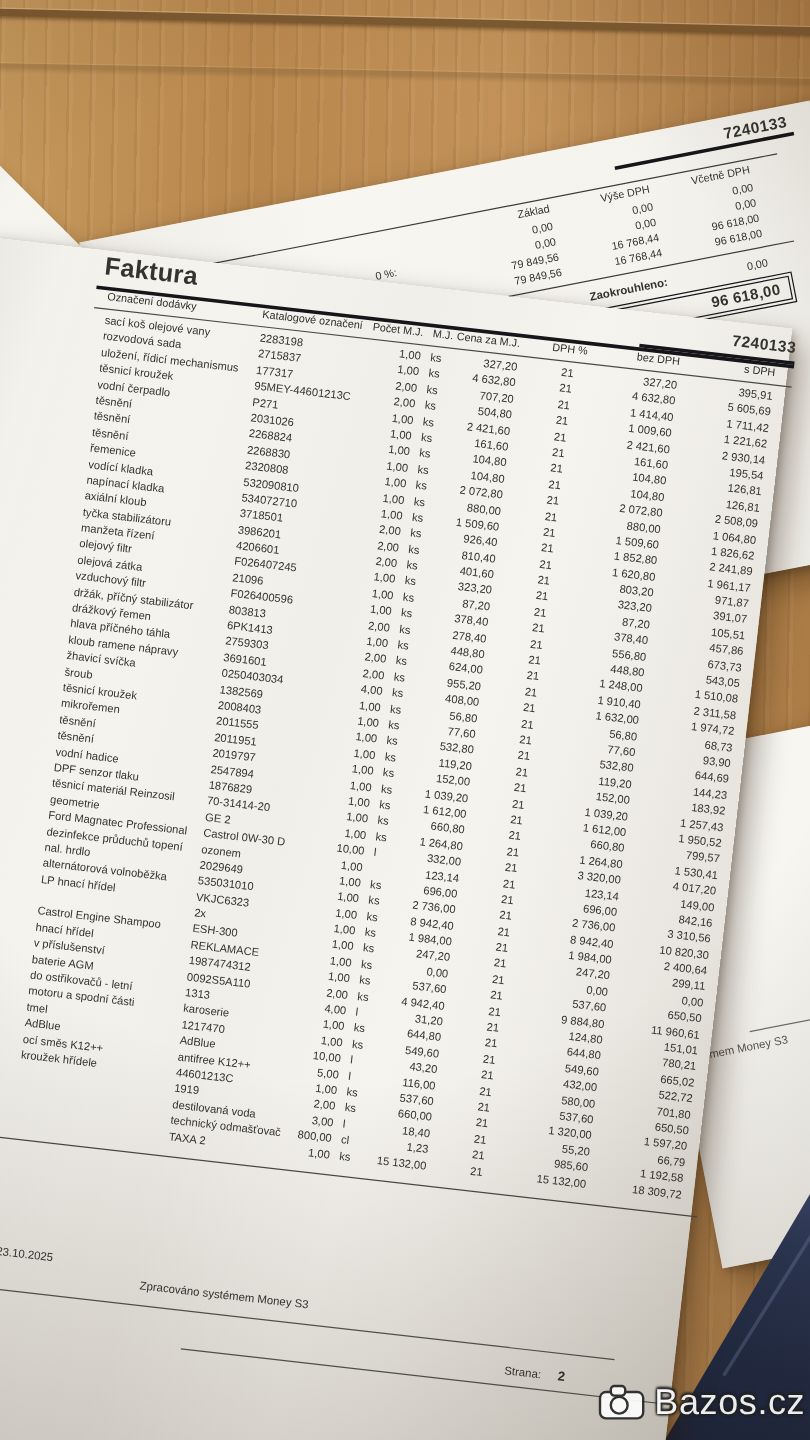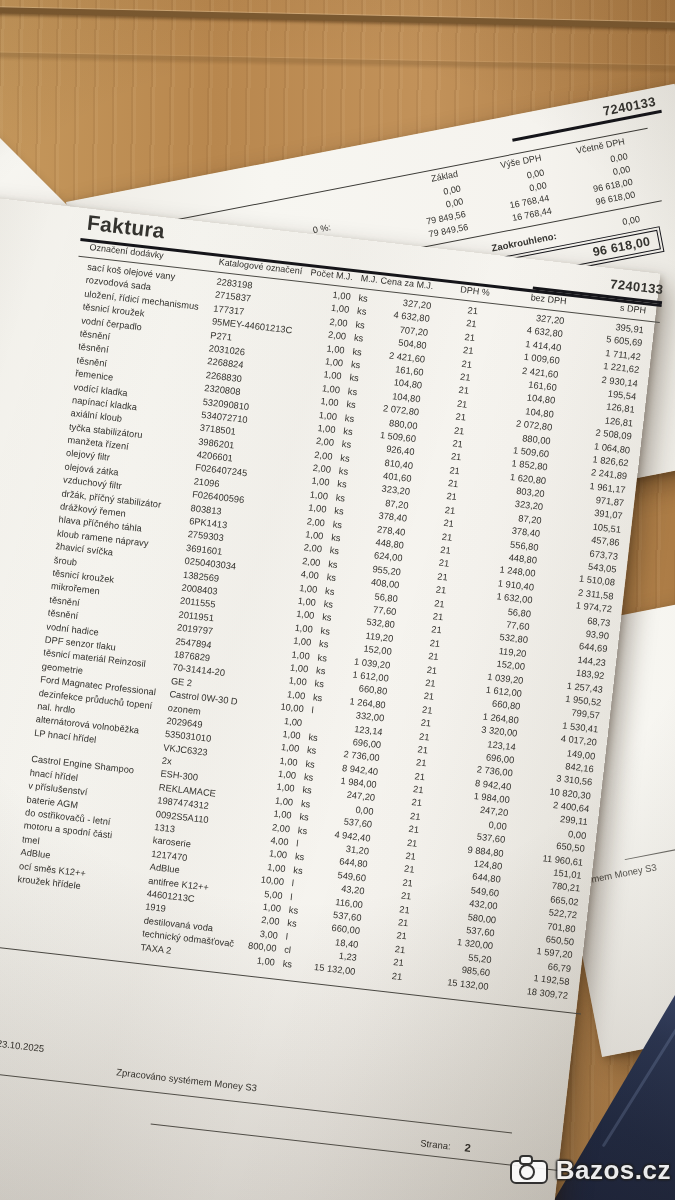--- a/index.html
+++ b/index.html
@@ -82,21 +82,21 @@
   .f-date{position:absolute;left:168px;top:834px;font-size:9.5px;}
   .f-processed{position:absolute;left:290px;top:849px;font-size:9.5px;}
   .f-footer-rule{position:absolute;left:165px;top:870px;width:525px;height:1px;background:#55544f;}
   .f-page{position:absolute;left:600px;top:884px;font-size:9.5px;}
   .f-page b{font-size:11px;margin-left:14px;}
   .f-page-rule{position:absolute;left:330px;top:902px;width:415px;height:1px;background:#55544f;}
   
   .vignette{position:absolute;inset:0;z-index:9;pointer-events:none;
     background:radial-gradient(circle at 45% 40%, transparent 52%, rgba(40,24,8,.20) 100%);}
   .watermark{position:absolute;right:4px;bottom:14px;z-index:10;display:flex;align-items:center;gap:6px;opacity:.92;}
-  .watermark span{font-size:26px;font-weight:bold;color:#fdfdfd;letter-spacing:.5px;
+  .watermark span{font-size:30px;font-weight:normal;color:#fdfdfd;letter-spacing:.5px;
     text-shadow:0 0 2px #222,1px 1px 2px #222,-1px -1px 2px #222,1px -1px 2px #222,-1px 1px 2px #222;}
 </style>
 </head>
 <body>
 
 <div class="wood">
   <div class="groove g1"></div>
   <div class="groove g2"></div>
 </div>
 

